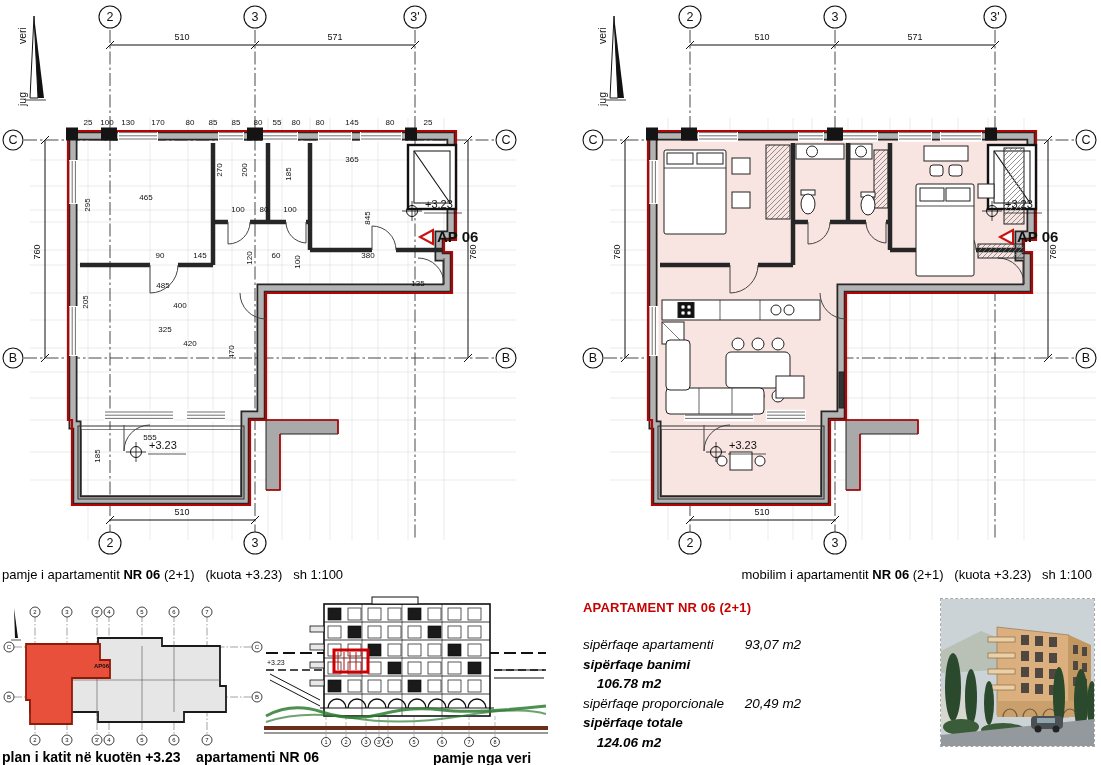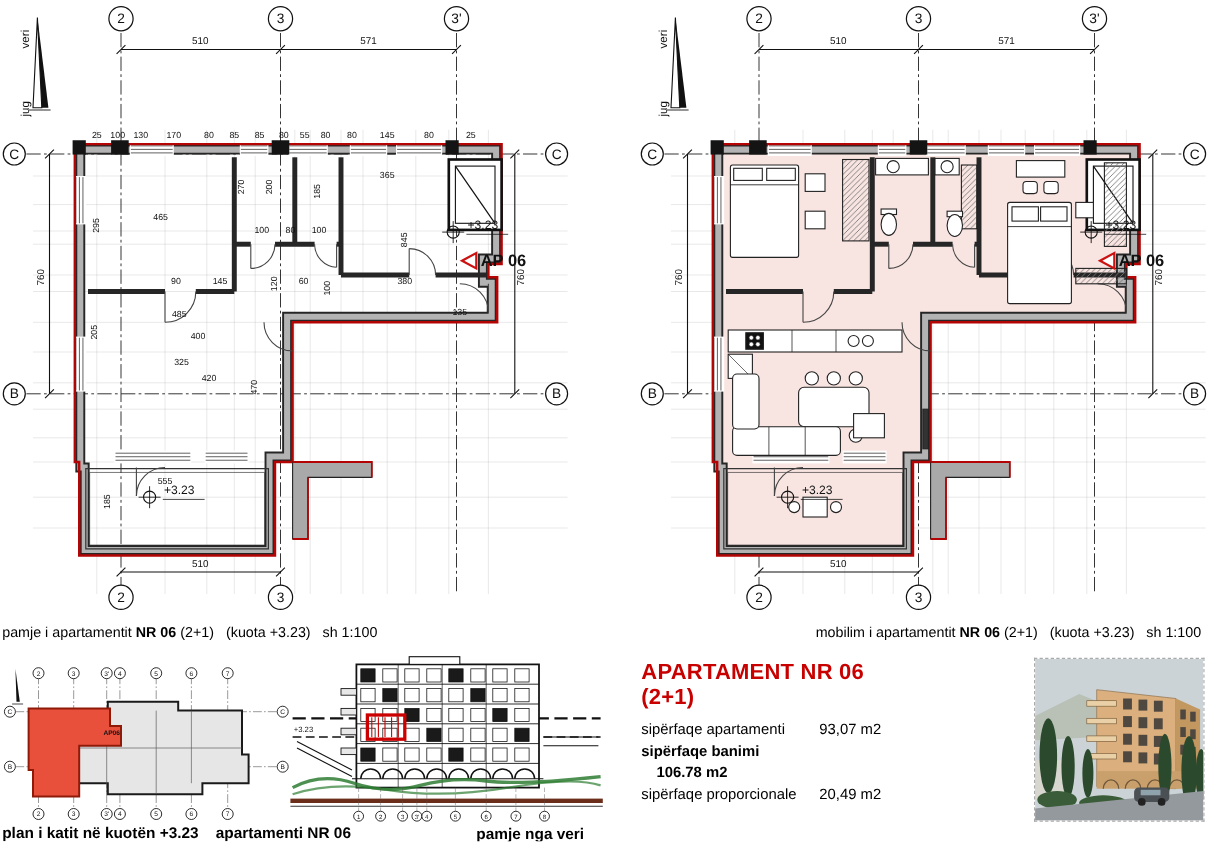--- a/index.html
+++ b/index.html
@@ -3,22 +3,22 @@
 <meta charset="utf-8">
 <style>
   html,body{margin:0;padding:0;background:#fff;}
   .sheet{position:relative;width:1101px;height:765px;background:#ffffff;
          font-family:"Liberation Sans",sans-serif;overflow:hidden;}
   .sheet>svg,.sheet>div{position:absolute;}
   svg text{font-family:"Liberation Sans",sans-serif;fill:#111;}
   .cap{font-size:13px;color:#000;white-space:pre;}
   .cap .b{font-weight:bold;}
   .info-panel{left:583px;top:600px;width:246px;}
-  .info-title{font-size:20px;font-weight:bold;color:#c80000;letter-spacing:.2px;}
-  .info-rows{margin-top:7px;}
+  .info-title{font-size:13px;font-weight:bold;color:#c80000;letter-spacing:.2px;}
+  .info-rows{margin-top:20px;font-style:italic;}
   .info-row{display:flex;width:236px;font-size:13.5px;line-height:19.5px;color:#000;}
   .info-row .lab{flex:1;}
   .info-row .val{width:92px;text-align:center;}
   .info-row.b{font-weight:bold;flex-direction:column;}
   .footer{left:583px;top:726px;color:#cc1111;font-size:15px;line-height:19.5px;white-space:pre;}
   .smallcap{font-size:14px;font-weight:bold;color:#000;white-space:pre;}
   .photo-frame{outline:1px dashed #aaa;}
 </style>
 </head>
 <body>
@@ -726,20 +726,24 @@
           <span class="lab">sipërfaqe apartamenti</span>
           <span class="val">93,07 m2</span>
         </div>
         <div class="info-row b">
           <span class="lab">sipërfaqe banimi</span>
           <span class="val">106.78 m2</span>
         </div>
         <div class="info-row">
           <span class="lab">sipërfaqe proporcionale</span>
           <span class="val">20,49 m2</span>
+        </div>
+        <div class="info-row b">
+          <span class="lab">sipërfaqe totale</span>
+          <span class="val">124.06 m2</span>
         </div>
       </div>
   </div>
 
   <div class="footer">
     
     
   </div>
 
   <svg class="photo-frame" style="left:941px;top:599px" width="153" height="147" viewBox="0 0 153 147">

